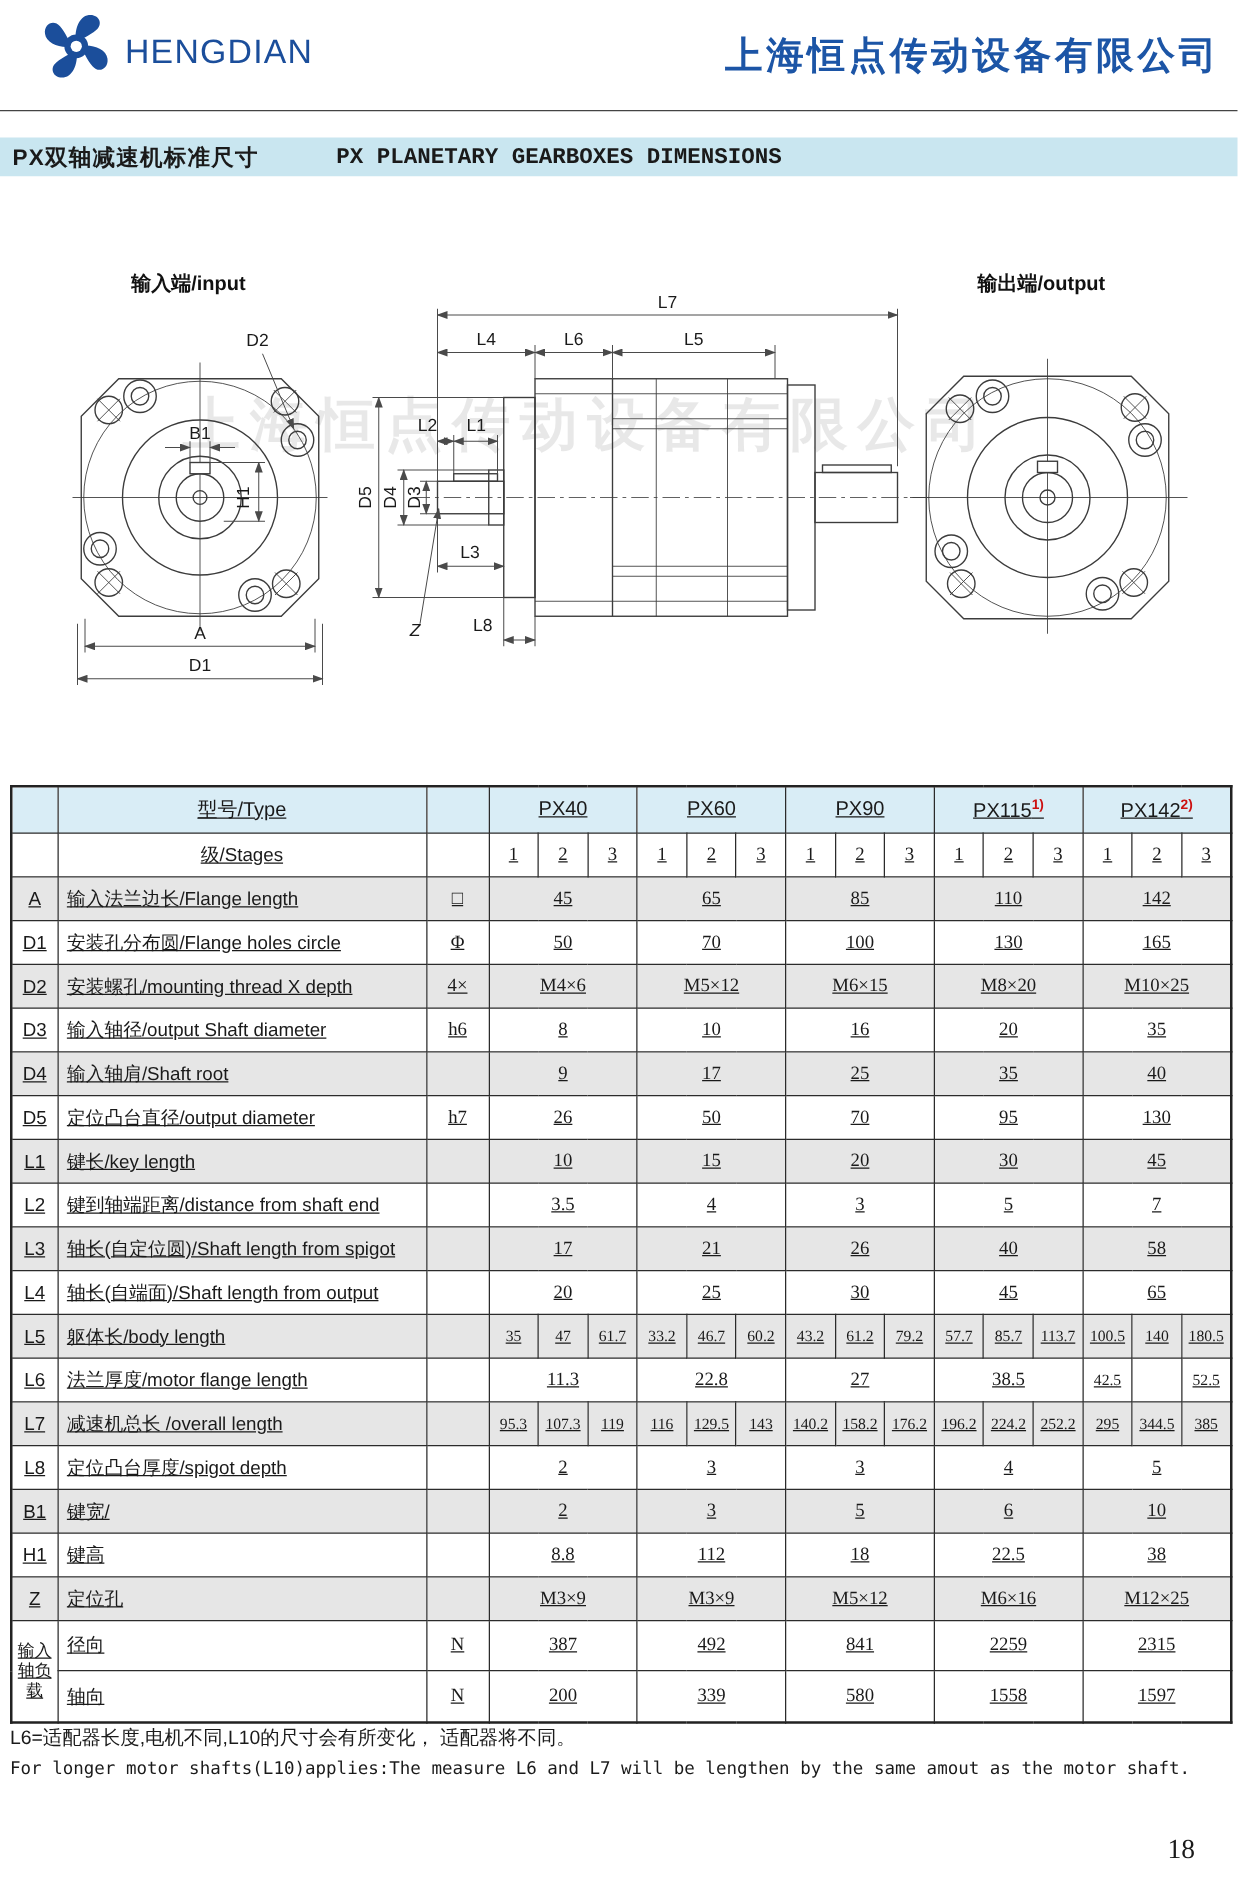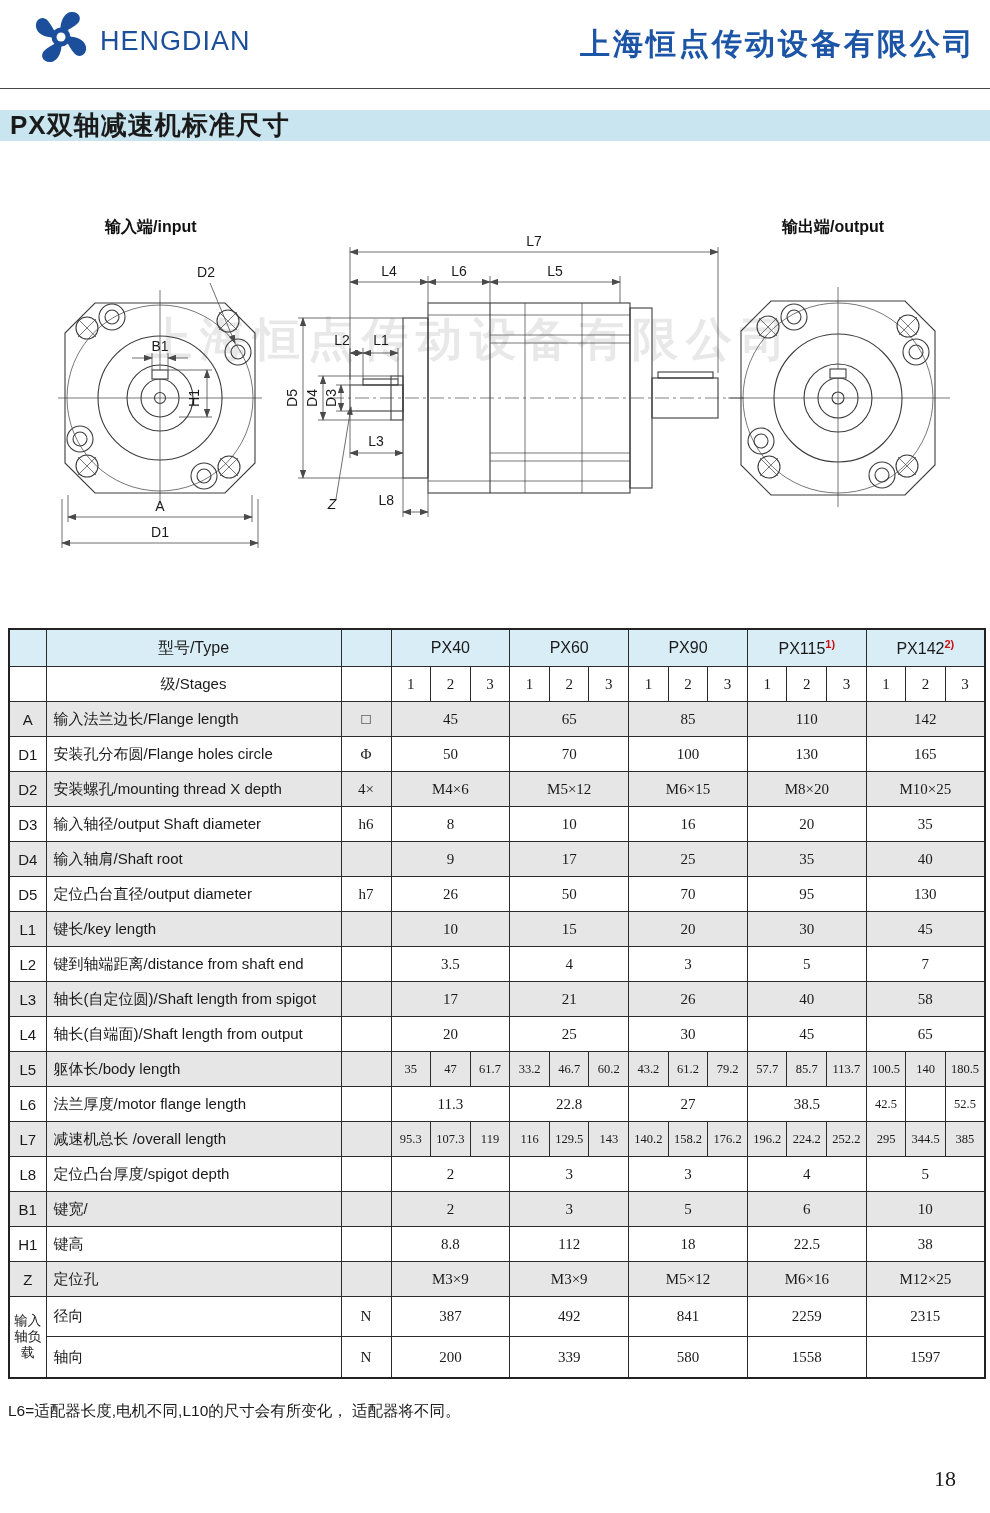--- a/index.html
+++ b/index.html
@@ -7,45 +7,45 @@
        font-family:"Liberation Sans",sans-serif;color:#1a1a1a;}
   
   .hd-rule{position:absolute;top:88px;left:0;width:990px;border-top:1.5px solid #444;}
   .logo{position:absolute;left:34px;top:10px;}
   .brand{position:absolute;left:100px;top:26px;font-size:27px;font-weight:normal;color:#1b4e9b;letter-spacing:1px;}
   .company{position:absolute;right:14px;top:24px;font-size:30px;font-weight:bold;color:#1c55a6;
            font-family:"Liberation Serif",serif;letter-spacing:3px;}
   
   .titlebar{position:absolute;top:110px;left:0;width:990px;height:31px;background:#c9e6f0;
             display:flex;align-items:center;}
-  .titlebar .zh{font-size:26px;font-weight:bold;margin-left:10px;letter-spacing:1px;}
+  .titlebar .zh{font-size:18px;font-weight:bold;margin-left:10px;letter-spacing:1px;}
   .titlebar .en{font-size:18px;font-weight:bold;margin-left:62px;font-family:"Liberation Mono",monospace;}
   
   .drawings{position:absolute;top:155px;left:0;}
   text.dt{font-family:"Liberation Sans",sans-serif;font-size:14px;fill:#1a1a1a;}
   text.vt{font-family:"Liberation Sans",sans-serif;font-size:16px;font-weight:bold;fill:#111;}
   .s1{stroke:#3c3c3c;stroke-width:1.1;fill:none;}
   .s0{stroke:#3c3c3c;stroke-width:0.7;fill:none;}
   .sf{stroke:#3c3c3c;stroke-width:1.1;fill:#fff;}
   .dm{stroke:#4a4a4a;stroke-width:0.8;fill:none;}
   .cl{stroke:#4a4a4a;stroke-width:0.7;stroke-dasharray:14,4,3,4;fill:none;}
   
   .spec-table{position:absolute;top:628px;left:8px;width:976px;border-collapse:collapse;
-              table-layout:fixed;border:2px solid #222;}
+              table-layout:fixed;border:2px solid #222;text-decoration:underline;}
   .spec-table td{border:1px solid #2b2b2b;text-align:center;vertical-align:middle;
                  height:34px;padding:0;font-size:15px;overflow:hidden;white-space:nowrap;}
   .spec-table tr.shaded td{background:#e6e6e6;}
   .spec-table td.hdr{background:#d9edf6;height:36px;font-size:16px;}
   .spec-table td.lbl{text-align:left;padding-left:7px;font-size:15px;}
   .spec-table td.sym,.spec-table td.val{font-family:"Liberation Serif",serif;}
   .spec-table td.val-s{font-size:12.5px;}
   .spec-table td.grp{font-size:13.5px;line-height:16px;white-space:normal;padding:16px 3px;}
   sup.red{color:#cc1111;font-size:11px;font-weight:bold;}
   
-  .notes{position:absolute;top:1378px;left:8px;width:974px;line-height:25px;font-size:15.5px;margin-top:20px;}
+  .notes{position:absolute;top:1378px;left:8px;width:974px;line-height:25px;font-size:15.5px;}
   .note-en{font-family:"DejaVu Sans Mono",monospace;font-size:14px;}
   .red{color:#cc1111;}
   .pageno{position:absolute;right:34px;top:1466px;font-size:22px;font-family:"Liberation Serif",serif;}
 </style>
 </head>
 <body>
 
 <div>
   <div class="logo">
     <svg width="54" height="54" viewBox="-27 -27 54 54">
@@ -59,20 +59,21 @@
       </g>
     </svg>
   </div>
   <div class="brand">HENGDIAN</div>
   <div class="company">上海恒点传动设备有限公司</div>
   <div class="hd-rule"></div>
 </div>
 
 <div class="titlebar">
   <span class="zh">PX双轴减速机标准尺寸</span>
+  <span class="en">PX PLANETARY GEARBOXES DIMENSIONS</span>
 </div>
 
 <div class="drawings">
 <svg width="990" height="470" viewBox="0 0 990 470">
   <defs>
     <marker id="ae" orient="auto" markerWidth="11" markerHeight="8" refX="10" refY="4">
       <path d="M0,0 L11,4 L0,8 z" fill="#4a4a4a"></path>
     </marker>
     <marker id="as" orient="auto" markerWidth="11" markerHeight="8" refX="1" refY="4">
       <path d="M11,0 L0,4 L11,8 z" fill="#4a4a4a"></path>
@@ -499,15 +500,16 @@
         <td class="val" colspan="3">339</td>
         <td class="val" colspan="3">580</td>
         <td class="val" colspan="3">1558</td>
         <td class="val" colspan="3">1597</td>
       </tr>
     </tbody>
 </table>
 
 <div class="notes">
   <div>L6=适配器长度,电机不同,L10的尺寸会有所变化， 适配器将不同。</div>
+  <div class="note-en">For longer motor shafts(L10)applies:The measure L6 and L7 will be lengthen by the same amout as the motor shaft.</div>
 </div>
 
 <div class="pageno">18</div>
 
 </body></html>

